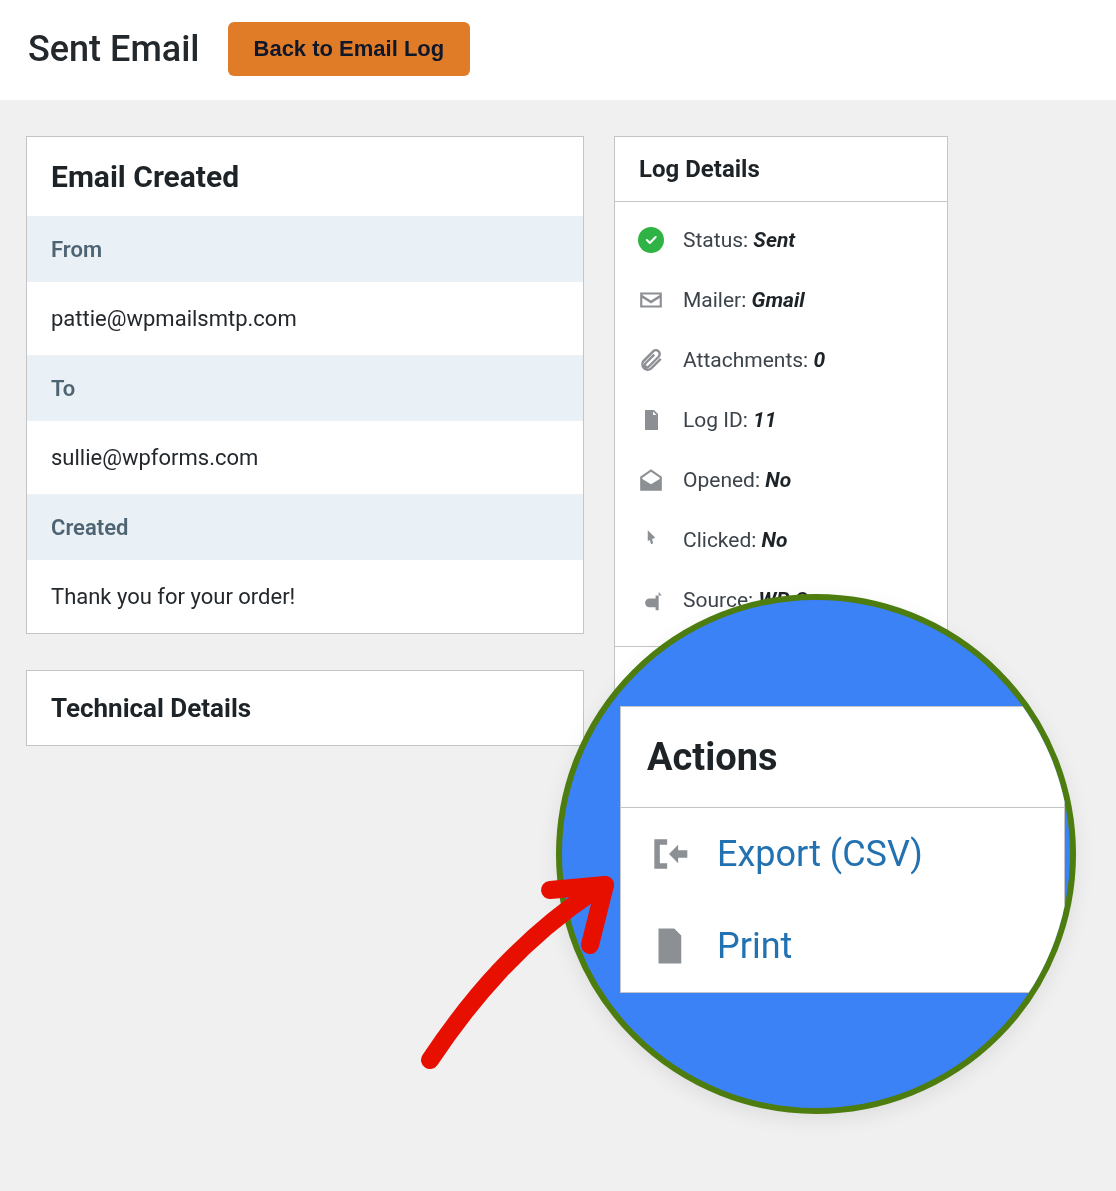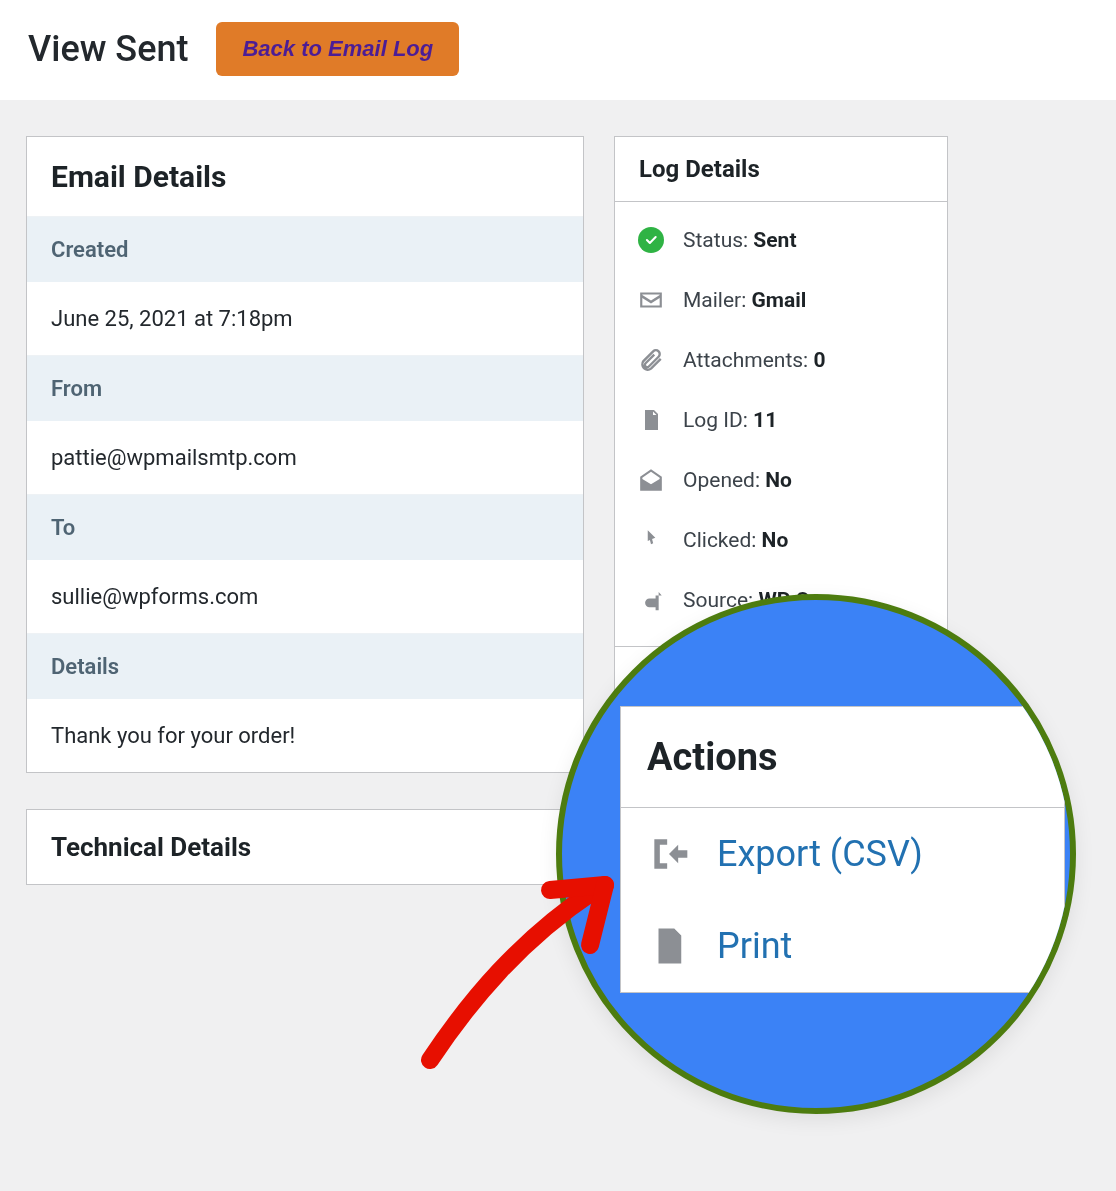--- a/index.html
+++ b/index.html
@@ -19,28 +19,27 @@
     background: #fff;
   }
   .page-title {
     font-size: 36px;
     font-weight: 500;
     color: #23282d;
     margin-right: 28px;
   }
   .btn-orange {
     background: #e07b28;
-    color: #4c1d95;
+    color: #0f172a;
     font-weight: 700;
     font-size: 22px;
     border: none;
     padding: 14px 26px;
     border-radius: 6px;
     cursor: pointer;
-    font-style: italic;
   }
   .content {
     background: #f0f0f1;
     padding: 36px 26px 200px 26px;
     display: flex;
     gap: 30px;
     min-height: calc(100% - 96px);
     align-items: flex-start;
   }
   .col-left { width: 558px; }
@@ -92,21 +91,21 @@
   .log-item .icon {
     width: 28px;
     height: 28px;
     flex: 0 0 28px;
     display: inline-flex;
     align-items: center;
     justify-content: center;
     color: #8c8f94;
   }
   .log-item .text .label { color: #3c434a; }
-  .log-item .text .value { font-weight: 700; color: #1d2327; }
+  .log-item .text .value { font-weight: 700; color: #1d2327; font-style: italic; }
   .status-circle {
     width: 26px; height: 26px; border-radius: 50%;
     background: #2fb344; display:inline-flex; align-items:center; justify-content:center;
   }
   .action-email-btn {
     display:block;
     width: calc(100% - 0px);
     margin: 0;
     background: #e07b28;
     color:#fff;
@@ -171,45 +170,41 @@
     top: 830px;
     width: 260px;
     height: 260px;
     pointer-events:none;
   }
 </style>
 </head>
 <body>
 
 <div class="top-bar">
-  <h1 class="page-title">View Sent</h1>
+  <h1 class="page-title">Sent Email</h1>
   <button class="btn-orange">Back to Email Log</button>
 </div>
 
 <div class="content">
 
   <div class="col-left">
 
     <div class="panel">
-      <div class="panel-header">Email Details</div>
-
-      <div class="field-row">
-        <div class="field-label">Created</div>
-        <div class="field-value">June 25, 2021 at 7:18pm</div>
-      </div>
+      <div class="panel-header">Email Created</div>
+
       <div class="field-row">
         <div class="field-label">From</div>
         <div class="field-value">pattie@wpmailsmtp.com</div>
       </div>
       <div class="field-row">
         <div class="field-label">To</div>
         <div class="field-value">sullie@wpforms.com</div>
       </div>
       <div class="field-row">
-        <div class="field-label">Details</div>
+        <div class="field-label">Created</div>
         <div class="field-value">Thank you for your order!</div>
       </div>
     </div>
 
     <div class="panel">
       <div class="panel-header" style="font-size:26px; font-weight:700; padding:22px 24px;">Technical Details</div>
     </div>
 
   </div>
 

